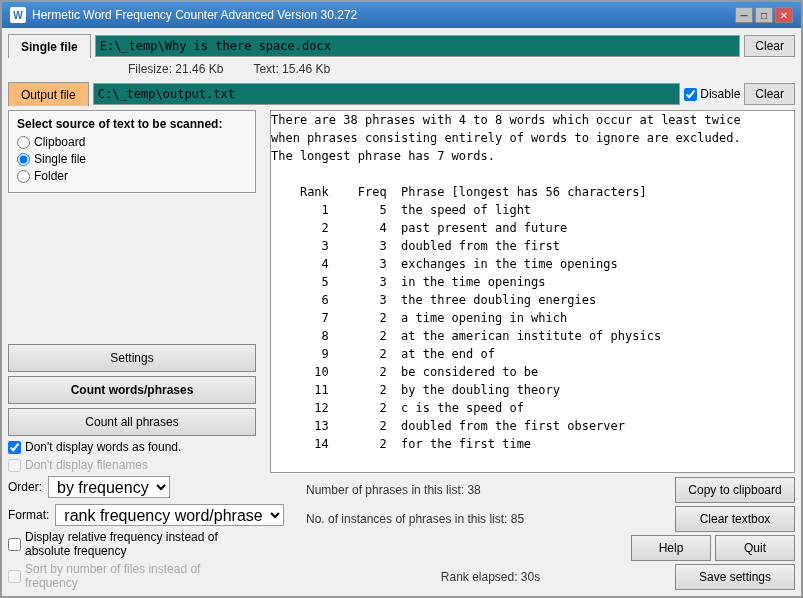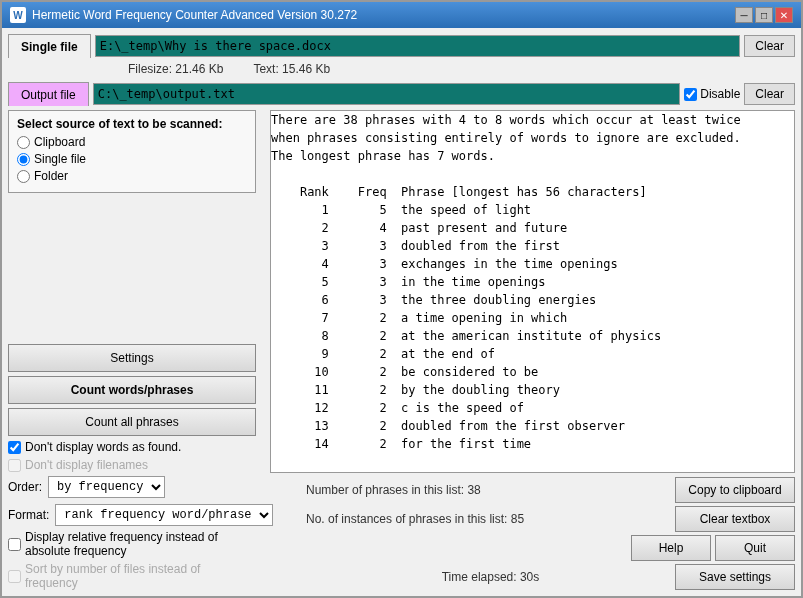--- a/index.html
+++ b/index.html
@@ -73,21 +73,21 @@
       flex-direction: column;
       padding: 6px;
       gap: 4px;
     }
     .row {
       display: flex;
       align-items: center;
       gap: 4px;
     }
     .tab-btn {
-      background: #f0abfc;
+      background: #fdba74;
       border: 1px solid #999;
       border-bottom: none;
       padding: 3px 12px;
       cursor: pointer;
       font-size: 12px;
       height: 24px;
     }
     .tab-btn.active {
       background: #f0f0f0;
       font-weight: bold;
@@ -173,23 +173,22 @@
     .select-row {
       display: flex;
       align-items: center;
       gap: 6px;
       font-size: 12px;
     }
     select {
       height: 22px;
       border: 1px solid #999;
       background: white;
-      font-size: 12px;
+      font-size: 16px;
       padding: 0 4px;
-      font-family: Liberation Mono, monospace;
     }
     .text-area-container {
       flex: 1;
       border: 1px solid #999;
       background: white;
       overflow-y: auto;
       font-family: monospace;
       font-size: 12px;
       padding: 0;
       line-height: 1.5;
@@ -380,20 +379,20 @@
             <button class="btn-action">Clear textbox</button>
           </div>
           <div class="stats-row">
             <span></span>
             <div class="btn-row">
               <button class="btn-action" style="min-width:80px">Help</button>
               <button class="btn-action" style="min-width:80px">Quit</button>
             </div>
           </div>
           <div class="stats-row">
-            <div class="time-row" style="flex:1">Time elapsed: 30s</div>
+            <div class="time-row" style="flex:1">Rank elapsed: 30s</div>
             <button class="btn-action">Save settings</button>
           </div>
         </div>
       </div>
     </div>
   </div>
 </div>
 
 </body></html>

